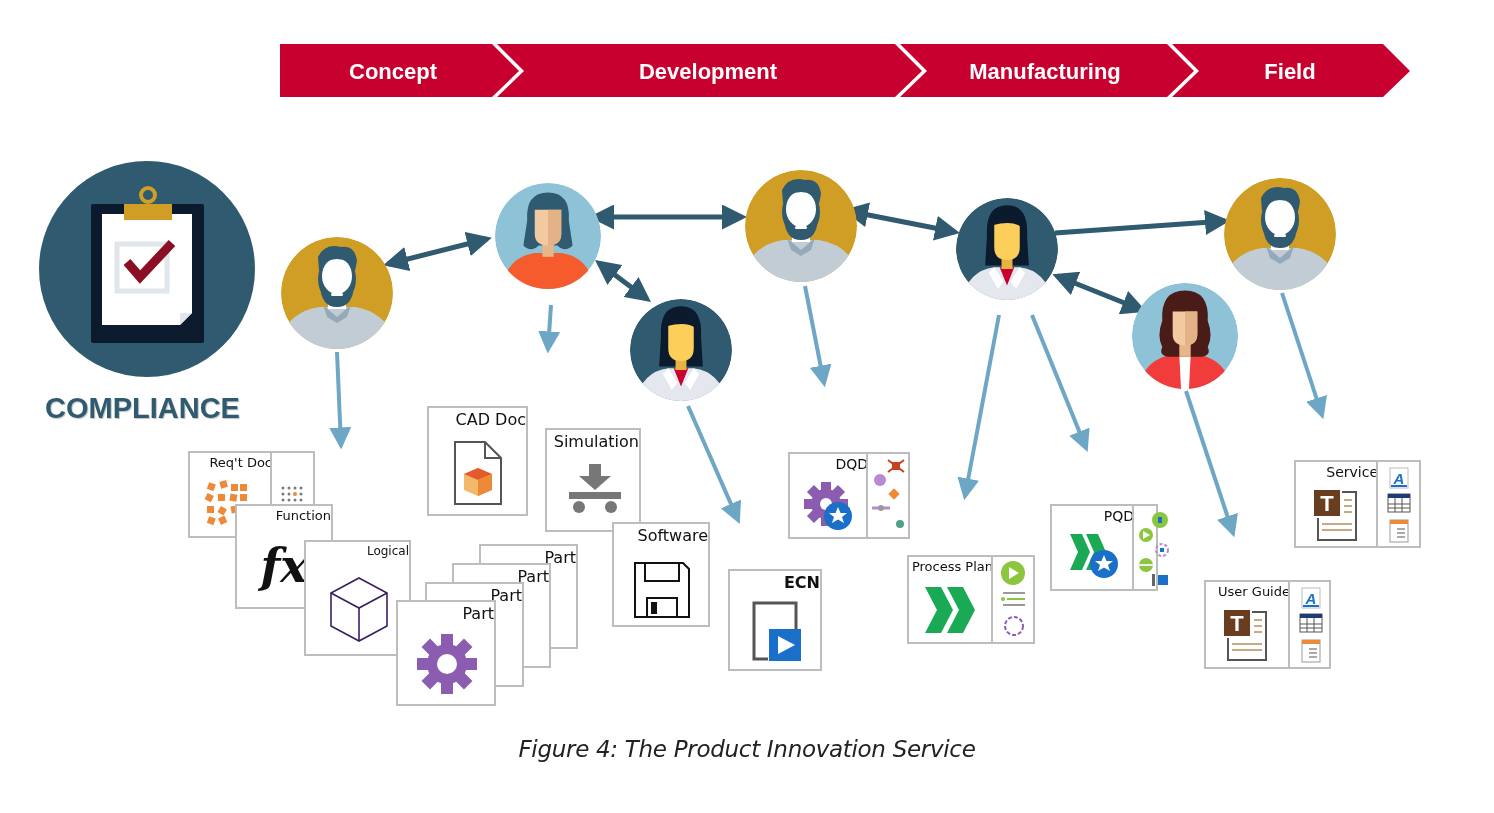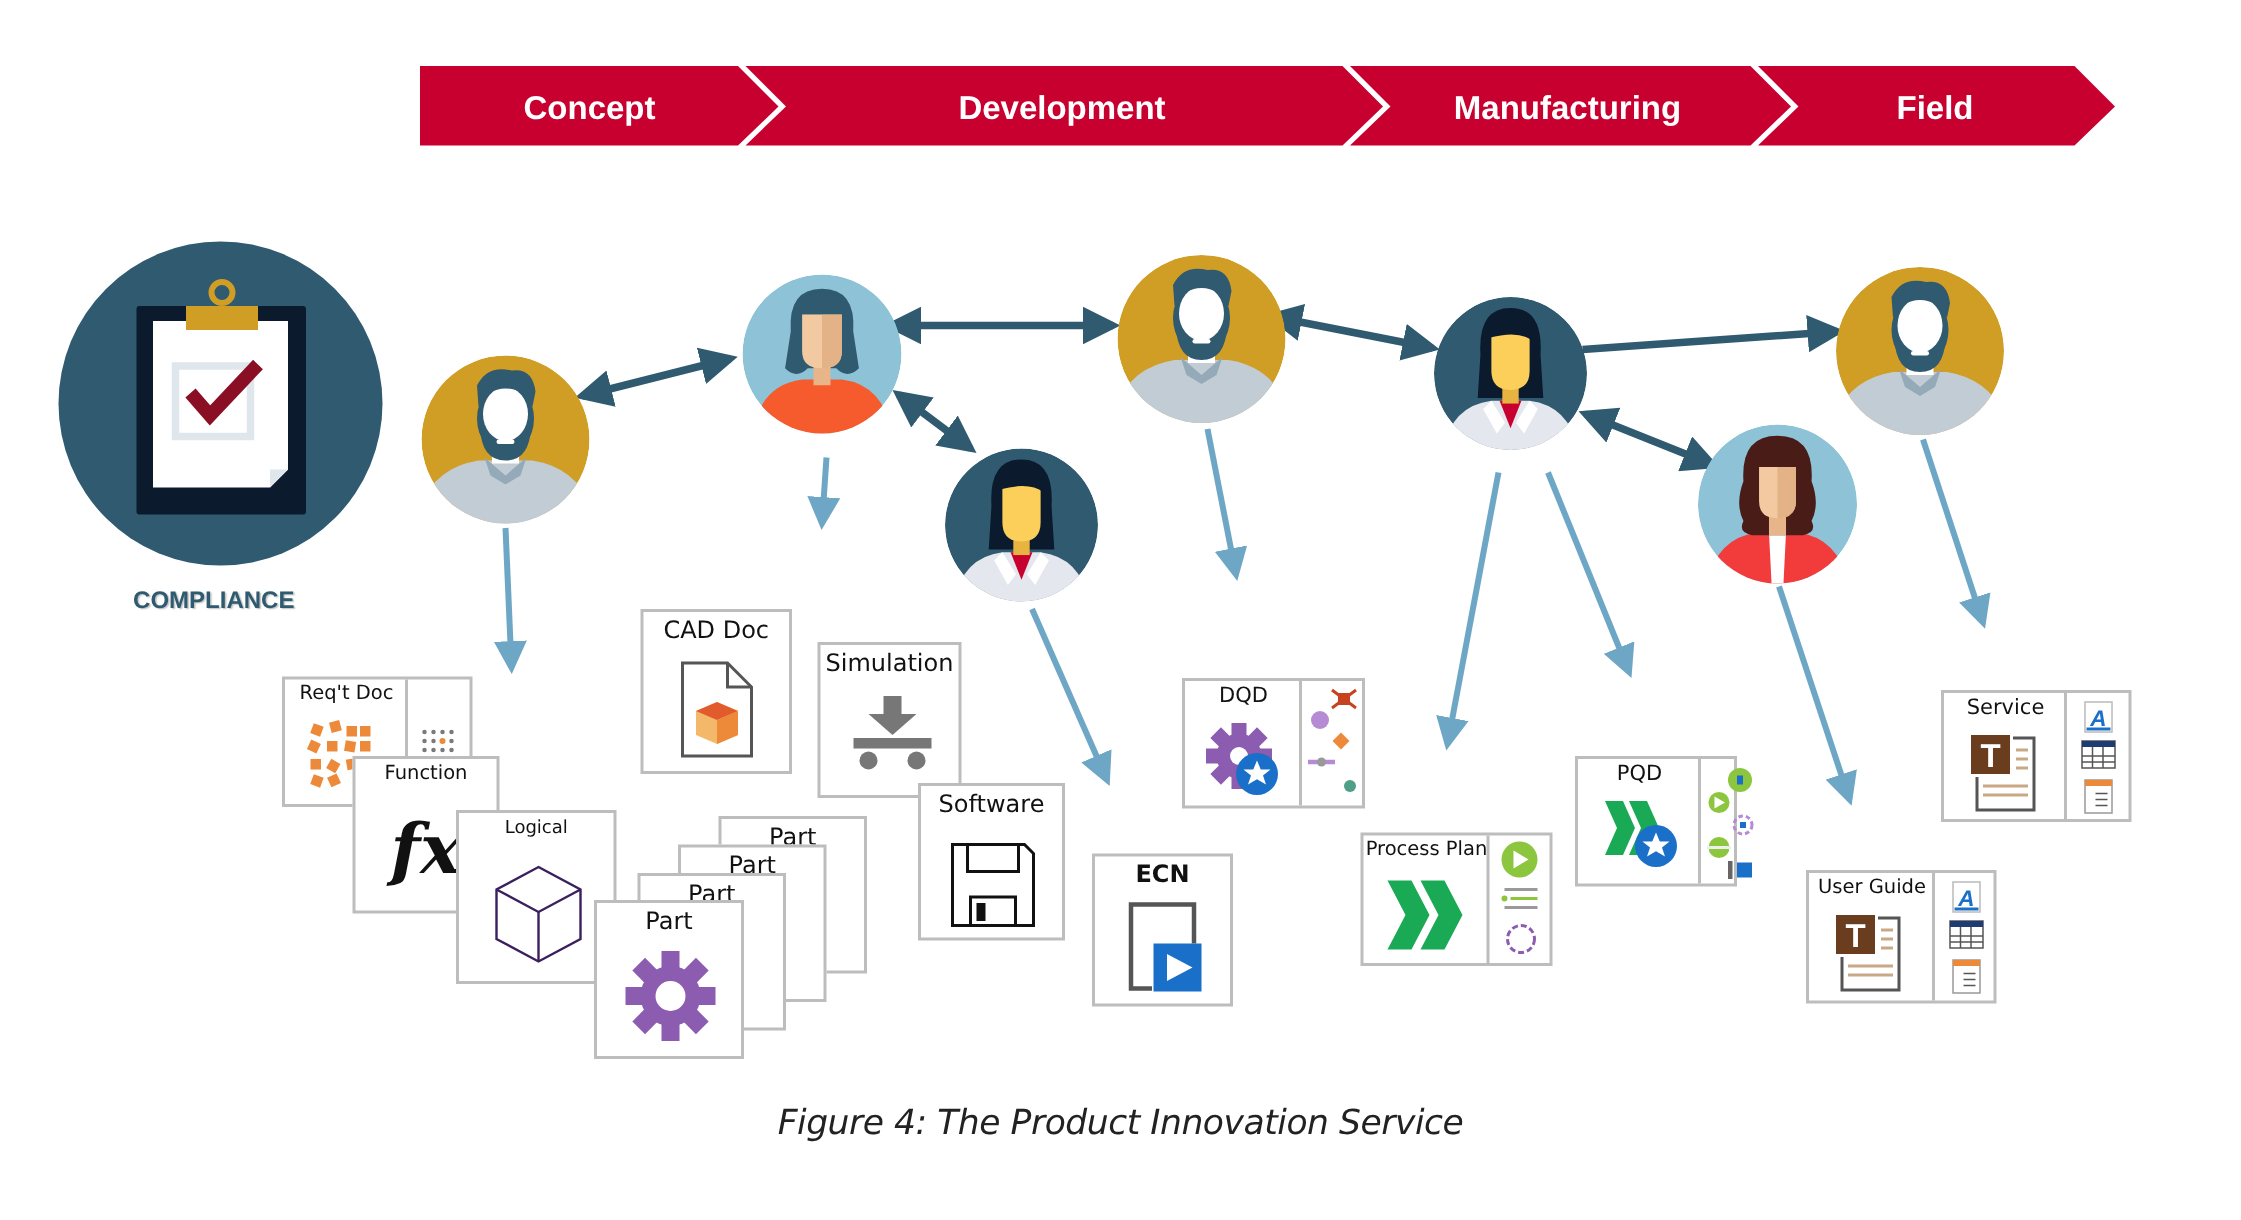--- a/index.html
+++ b/index.html
@@ -1,21 +1,21 @@
 <!DOCTYPE html>
 <html><head>
 <meta charset="utf-8">
 <style>
   html, body { margin: 0; padding: 0; background: #ffffff; }
   body { width: 1494px; height: 813px; position: relative; overflow: hidden; font-family: "Liberation Sans", sans-serif; }
   #canvas { position: absolute; left: 0; top: 0; width: 1494px; height: 813px; }
   .stage-label { font-family: "Liberation Sans", sans-serif; font-weight: bold; font-size: 22px; fill: #ffffff; }
-  .compliance-label { position: absolute; left: 40px; top: 392px; width: 205px; text-align: center; font-family: "Liberation Sans", sans-serif; font-weight: bold; font-size: 16px; color: #2f5a70; text-shadow: 1px 1px 1px rgba(0,0,0,0.25); }
+  .compliance-label { position: absolute; left: 40px; top: 392px; width: 205px; text-align: center; font-family: "Liberation Sans", sans-serif; font-weight: bold; font-size: 29px; color: #2f5a70; text-shadow: 1px 1px 1px rgba(0,0,0,0.25); }
   .card { position: absolute; background: #fff; border: 2px solid #bdbdbd; box-sizing: border-box; }
-  .card .title { position: absolute; left: 0; right: 0; top: 2px; text-align: center; font-family: "DejaVu Sans", sans-serif; color: #111; white-space: nowrap; }
+  .card .title { position: absolute; left: 0; right: 0; top: 2px; text-align: right; font-family: "DejaVu Sans", sans-serif; color: #111; white-space: nowrap; }
   .card .side { position: absolute; top: 0; bottom: 0; border-left: 2px solid #bdbdbd; }
   .card svg { position: absolute; }
   .caption { position: absolute; left: 0; width: 1494px; top: 736px; text-align: center; font-family: "DejaVu Sans", sans-serif; font-style: italic; font-size: 23px; color: #222; letter-spacing: -0.3px; }
 </style>
 </head>
 <body>
 
 <svg id="canvas" viewBox="0 0 1494 813" xmlns="http://www.w3.org/2000/svg">
   <defs>
     <marker id="ahDark" viewBox="0 0 10 10" refX="8" refY="5" markerWidth="5" markerHeight="5" orient="auto-start-reverse">

